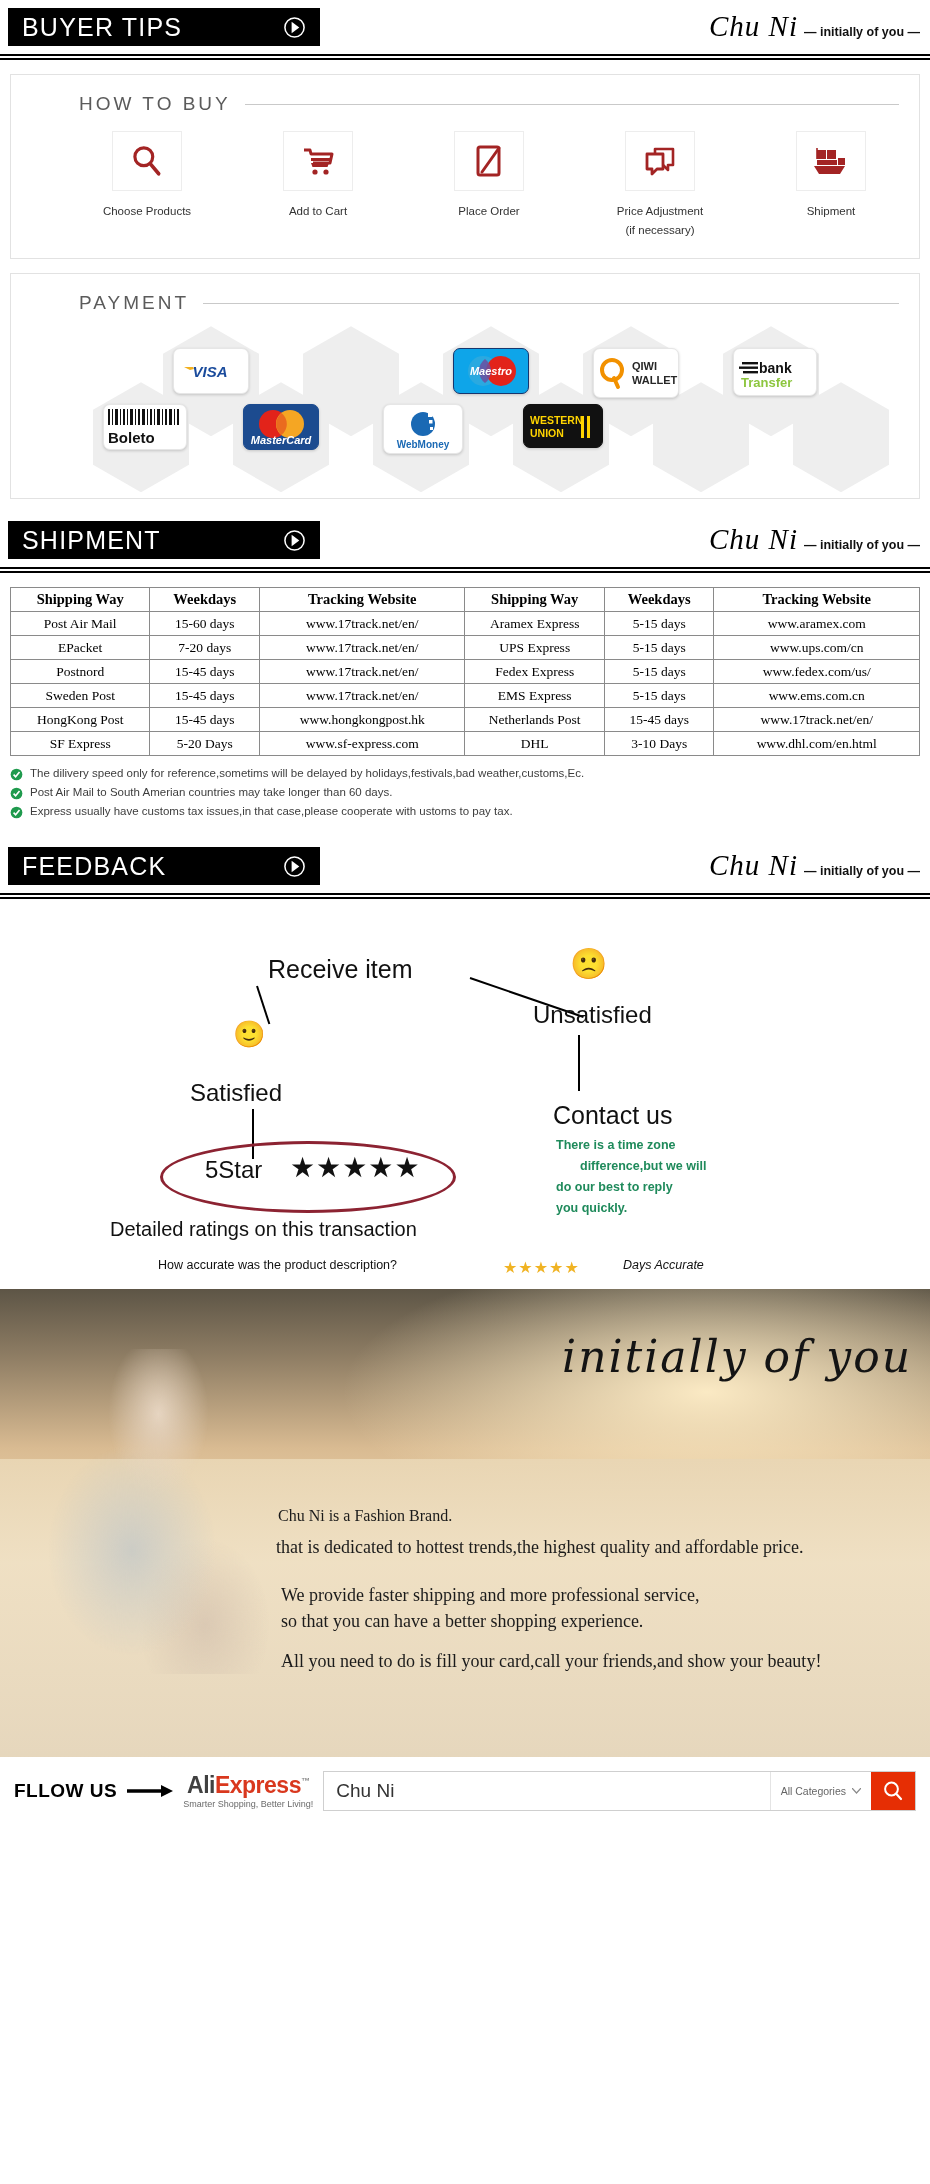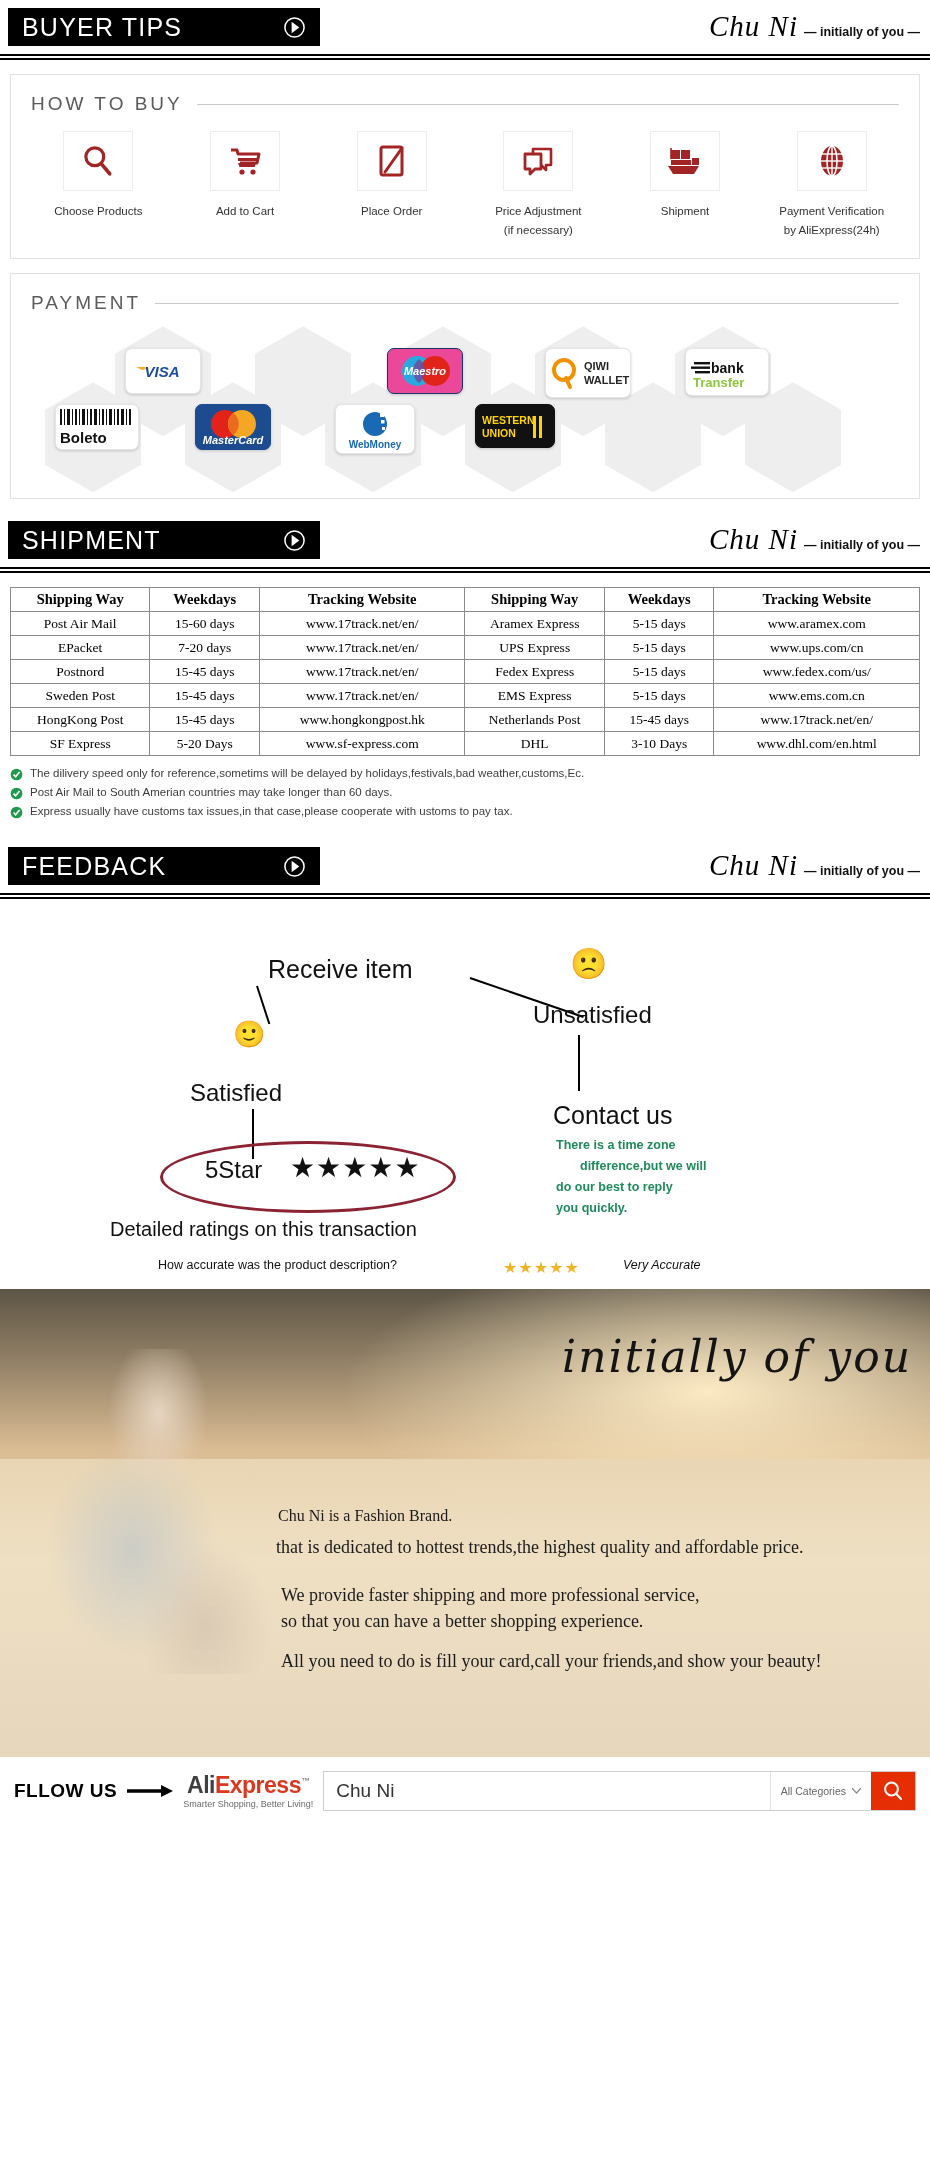--- a/index.html
+++ b/index.html
@@ -58,20 +58,21 @@
     background:#fff;
     margin:0 0 0 0;
   }
 
   
   .card{
     border:1px solid #e2e2e2;
     margin:14px 10px 0 10px;
     background:#fff;
     box-sizing:border-box;
+    padding-left:48px;
   }
   .card-title{
     display:flex;align-items:center;
     padding:18px 20px 0 20px;
     gap:14px;
   }
   .card-title .label{
     font-size:19px;color:#5b5b5b;letter-spacing:3px;
     font-family:"Liberation Sans", sans-serif;
     white-space:nowrap;
@@ -337,34 +338,20 @@
             <rect x="15" y="4" width="9" height="9" fill="#a32424"></rect>
             <rect x="5" y="14" width="20" height="5" fill="#a32424"></rect>
             <path d="M2 20 h31 l-5 8 h-21 z" fill="#a32424"></path>
             <line x1="5" y1="2" x2="5" y2="13" stroke="#a32424" stroke-width="1.6"></line>
             <rect x="26" y="12" width="7" height="7" fill="#a32424"></rect>
           </svg>
         </div>
         <div class="cap">Shipment</div>
       </div>
 
-      <div class="step">
-        <div class="icon-box">
-          <svg width="32" height="34" viewBox="0 0 32 34">
-            <ellipse cx="16" cy="17" rx="11" ry="15" fill="#a32424"></ellipse>
-            <ellipse cx="16" cy="17" rx="5" ry="15" fill="none" stroke="#fff" stroke-width="1.6"></ellipse>
-            <line x1="16" y1="2" x2="16" y2="32" stroke="#fff" stroke-width="1.4"></line>
-            <line x1="5.5" y1="10" x2="26.5" y2="10" stroke="#fff" stroke-width="1.4"></line>
-            <line x1="5" y1="17" x2="27" y2="17" stroke="#fff" stroke-width="1.4"></line>
-            <line x1="5.5" y1="24" x2="26.5" y2="24" stroke="#fff" stroke-width="1.4"></line>
-          </svg>
-        </div>
-        <div class="cap">Payment Verification</div>
-        <div class="cap" style="margin-top:2px">by AliExpress(24h)</div>
-      </div>
 
     </div>
   </div>
 
   <div class="card">
     <div class="card-title">
       <span class="label">PAYMENT</span>
       <span class="rule"></span>
     </div>
 
@@ -383,21 +370,21 @@
       <div class="hex" style="left:594px;top:62px"></div>
       <div class="hex" style="left:734px;top:62px"></div>
 
       <div class="paycard" style="left:114px;top:28px">
         <svg width="62" height="26" viewBox="0 0 62 26">
           <path d="M4 9 h9 l1 2 l-4 1 z" fill="#f2b01e"></path>
           <text x="30" y="19" font-family="Liberation Sans, sans-serif" font-size="15" font-weight="bold" font-style="italic" fill="#1a4b9c" text-anchor="middle">VISA</text>
         </svg>
       </div>
 
-      <div class="paycard" style="left:376px;top:28px;background:#ec4899;border-color:#17366e">
+      <div class="paycard" style="left:394px;top:28px;background:#0ea5e9;border-color:#17366e">
         <svg width="72" height="42" viewBox="0 0 72 42">
           <circle cx="28" cy="21" r="15" fill="#2aa9e0"></circle>
           <circle cx="46" cy="21" r="15" fill="#e2231a"></circle>
           <path d="M30 9 a15 15 0 0 0 0 24 a15 15 0 0 0 0 -24z" fill="#6b4fa0" opacity=".85"></path>
           <text x="36" y="25" font-family="Liberation Sans, sans-serif" font-size="11" font-weight="bold" font-style="italic" fill="#fff" text-anchor="middle">Maestro</text>
         </svg>
       </div>
 
       <div class="paycard" style="left:534px;top:28px;width:86px;height:50px">
         <svg width="84" height="40" viewBox="0 0 84 40">
@@ -632,21 +619,21 @@
     <div class="t" style="left:556px;top:225px;font-size:12.5px;font-weight:bold;color:#1f8a5b;">There is a time zone</div>
     <div class="t" style="left:556px;top:246px;font-size:12.5px;font-weight:bold;color:#1f8a5b;margin-left:24px;">difference,but we will</div>
     <div class="t" style="left:556px;top:267px;font-size:12.5px;font-weight:bold;color:#1f8a5b;">do our best to reply</div>
     <div class="t" style="left:556px;top:288px;font-size:12.5px;font-weight:bold;color:#1f8a5b;">you quickly.</div>
 
     <div class="t" style="left:110px;top:305px;font-size:20px;">Detailed ratings on this transaction</div>
 
     <div class="rate-row" style="left:158px;top:345px;">
       <span class="rate-q">How accurate was the product description?</span>
       <span class="rate-s">★★★★★</span>
-      <span class="rate-v">Very Accurate</span>
+      <span class="rate-v">Days Accurate</span>
     </div>
     <div class="rate-row" style="left:158px;top:377px;">
       <span class="rate-q">How satisfied were you with the seller's communication?</span>
       <span class="rate-s">★★★★★</span>
       <span class="rate-v">Very Satisfied</span>
     </div>
     <div class="rate-row" style="left:158px;top:409px;">
       <span class="rate-q">How quickly did the seller ship the item?</span>
       <span class="rate-s">★★★★★</span>
       <span class="rate-v">Very Fast</span>

